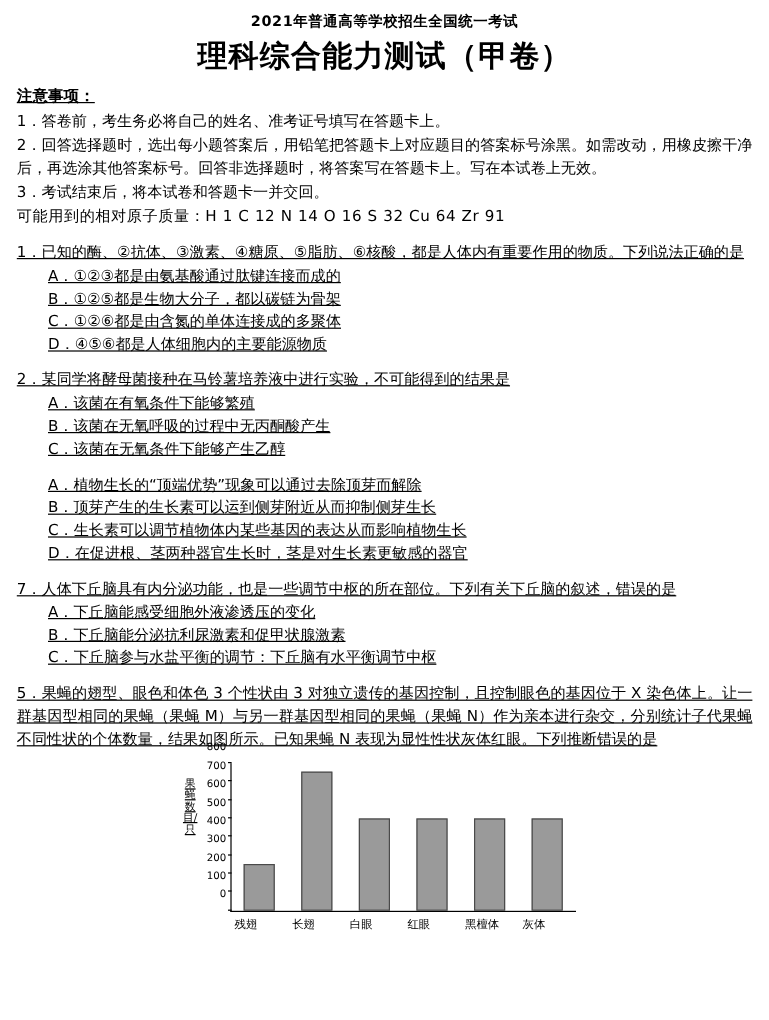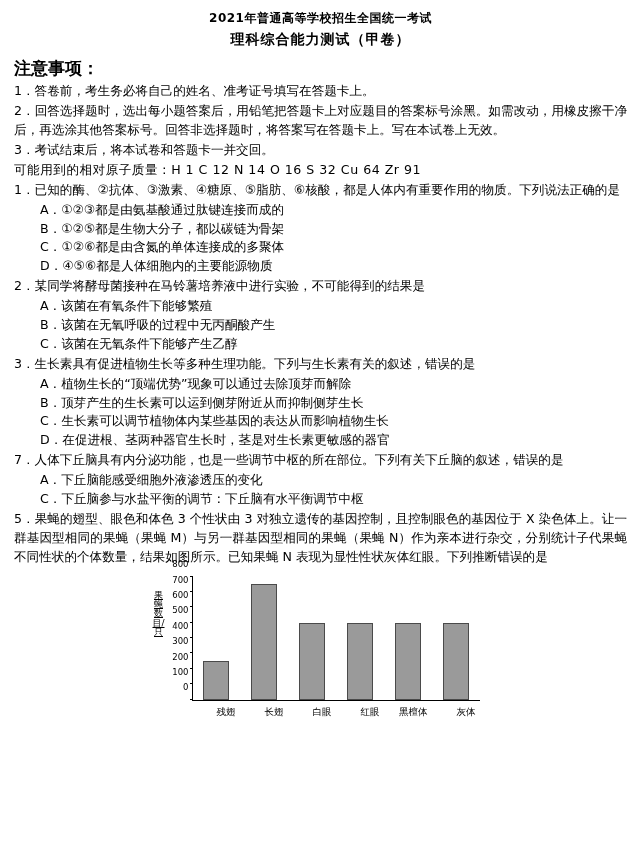--- a/index.html
+++ b/index.html
@@ -25,38 +25,40 @@
   }
   .title-line1 {
     text-align: center;
     font-size: 12px;
     font-weight: bold;
     letter-spacing: 0.5px;
     margin: 2px 0 2px 0;
   }
   .title-line2 {
     text-align: center;
-    font-size: 14px;
+    font-size: 25px;
     font-weight: bold;
     letter-spacing: 1px;
     margin: 2px 0 6px 0;
   }
   .section-head {
     font-weight: bold;
-    font-size: 17px;
+    font-size: 13px;
     margin: 4px 0 2px 0;
+    text-decoration: underline;
   }
   .para {
     margin: 0 0 1px 0;
     text-align: justify;
     font-size: 12.6px;
     line-height: 1.5;
   }
   .q {
-    margin-top: 1px;
+    margin-top: 11px;
+    text-decoration: underline;
   }
   .opt {
     margin: 0 0 0 26px;
     font-size: 12.6px;
     line-height: 1.5;
   }
   .mono-space {
     letter-spacing: 0.5px;
   }
   .chart-wrap {
@@ -132,21 +134,21 @@
     position: absolute;
     left: 36px;
     right: 6px;
     bottom: 4px;
     display: flex;
     justify-content: space-around;
     font-size: 9.5px;
   }
   .xlab {
     width: 40px;
-    text-align: right;
+    text-align: left;
   }
 </style>
 </head>
 <body>
 
 <div class="page">
 
   <div class="title-line1">2021年普通高等学校招生全国统一考试</div>
   <div class="title-line2">理科综合能力测试（甲卷）</div>
 
@@ -166,30 +168,30 @@
   </div>
 
   <div class="q">
     <div class="para">2．某同学将酵母菌接种在马铃薯培养液中进行实验，不可能得到的结果是</div>
     <div class="opt">A．该菌在有氧条件下能够繁殖</div>
     <div class="opt">B．该菌在无氧呼吸的过程中无丙酮酸产生</div>
     <div class="opt">C．该菌在无氧条件下能够产生乙醇</div>
   </div>
 
   <div class="q">
-    <div class="para">3．生长素具有促进植物生长等多种生理功能。下列与生长素有关的叙述，错误的是</div>
     <div class="opt">A．植物生长的“顶端优势”现象可以通过去除顶芽而解除</div>
     <div class="opt">B．顶芽产生的生长素可以运到侧芽附近从而抑制侧芽生长</div>
     <div class="opt">C．生长素可以调节植物体内某些基因的表达从而影响植物生长</div>
     <div class="opt">D．在促进根、茎两种器官生长时，茎是对生长素更敏感的器官</div>
   </div>
 
   <div class="q">
     <div class="para">7．人体下丘脑具有内分泌功能，也是一些调节中枢的所在部位。下列有关下丘脑的叙述，错误的是</div>
     <div class="opt">A．下丘脑能感受细胞外液渗透压的变化</div>
+    <div class="opt">B．下丘脑能分泌抗利尿激素和促甲状腺激素</div>
     <div class="opt">C．下丘脑参与水盐平衡的调节：下丘脑有水平衡调节中枢</div>
   </div>
 
   <div class="q">
     <div class="para">5．果蝇的翅型、眼色和体色 3 个性状由 3 对独立遗传的基因控制，且控制眼色的基因位于 X 染色体上。让一群基因型相同的果蝇（果蝇 M）与另一群基因型相同的果蝇（果蝇 N）作为亲本进行杂交，分别统计子代果蝇不同性状的个体数量，结果如图所示。已知果蝇 N 表现为显性性状灰体红眼。下列推断错误的是</div>
   </div>
 
   <div class="chart-wrap">
     <div class="chart">
       <div class="ylabel">果蝇数目/只</div>

